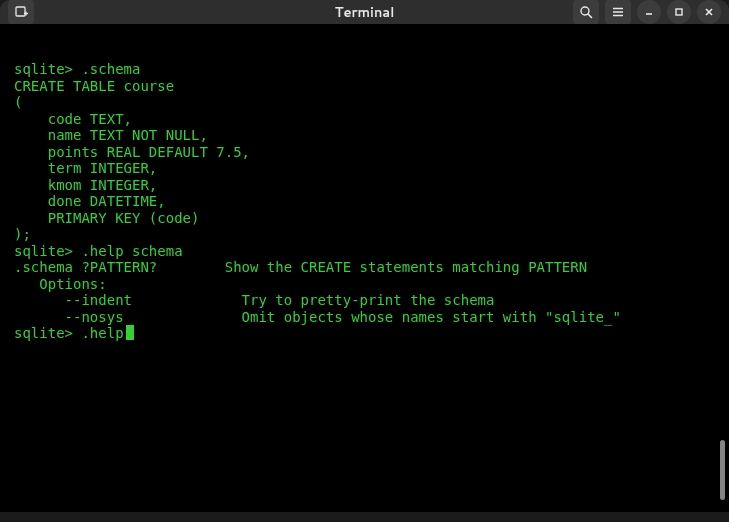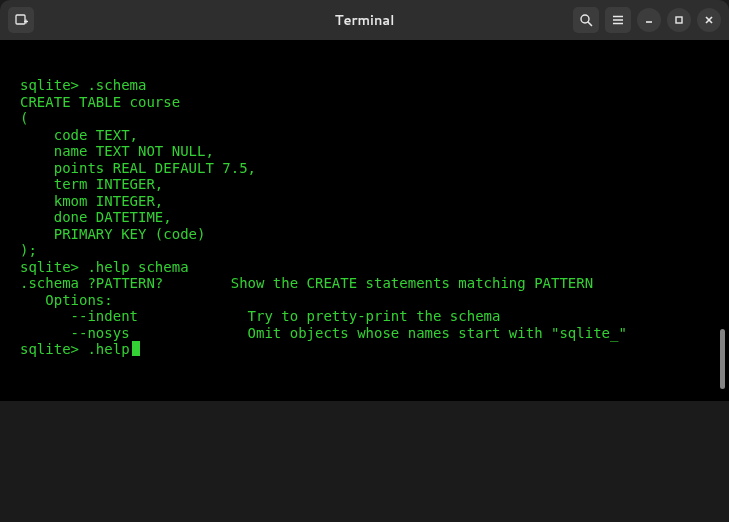--- a/index.html
+++ b/index.html
@@ -5,21 +5,21 @@
     html, body {
       margin: 0; padding: 0;
       width: 729px; height: 522px;
       background: #1b1b1b;
       font-family: "DejaVu Sans Mono","Liberation Mono","Menlo","Consolas",monospace;
       overflow: hidden;
     }
     .titlebar {
       display: flex;
       align-items: center;
-      height: 40px;
+      height: 24px;
       background: #2e2e2e;
       border-top-left-radius: 10px;
       border-top-right-radius: 10px;
       padding: 0 8px;
       box-sizing: border-box;
       position: relative;
       font-family: "Cantarell","DejaVu Sans",sans-serif;
     }
     .tb-left, .tb-right {
       display: flex;
@@ -49,23 +49,23 @@
       border-radius: 50%;
       width: 24px; height: 24px;
       background: #3c3c3c;
     }
     .tb-right { margin-left: auto; }
     .tb-btn svg { display: block; }
 
     .term {
       background: #000;
       width: 729px;
-      height: 361px;
+      height: 488px;
       box-sizing: border-box;
-      padding: 4px 0 0 20px;
+      padding: 4px 0 0 14px;
       color: #33d133;
       font-size: 14px;
       line-height: 16.5px;
       position: relative;
       white-space: pre;
     }
     .term .out-line, .term .prompt-line {
       white-space: pre;
     }
     .cursor {

